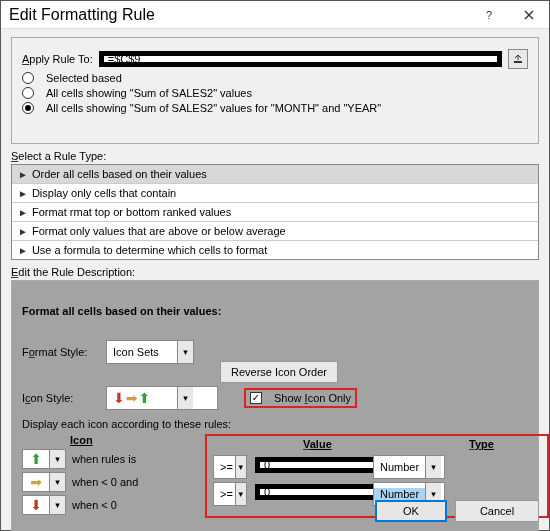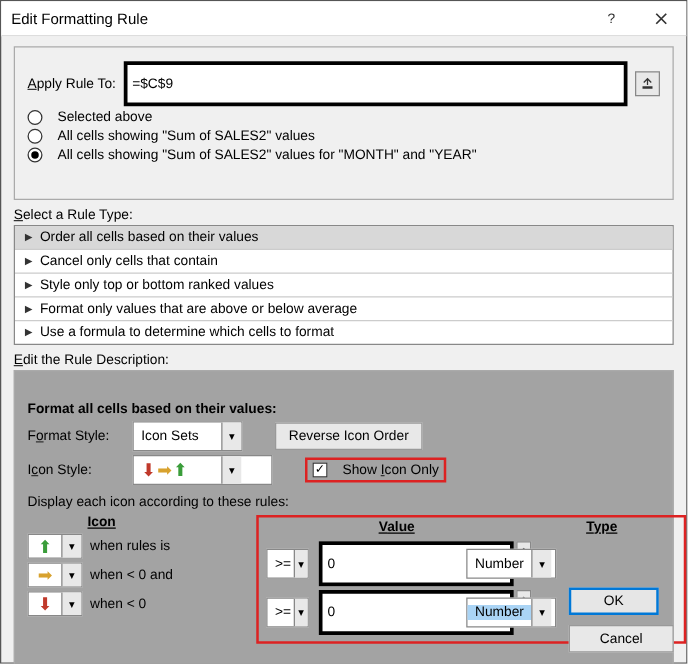--- a/index.html
+++ b/index.html
@@ -1,52 +1,52 @@
 <!DOCTYPE html>
 <html><head>
 <meta charset="utf-8">
 <style>
   * { box-sizing: border-box; font-family: "Segoe UI", Tahoma, sans-serif; font-size: 11px; }
   body { margin: 0; background: #fff; }
   .window { width: 550px; height: 531px; border: 1px solid #555; background: #f0f0f0; position: relative; }
   .titlebar { height: 28px; background: #fff; border-bottom: 1px solid #ddd; display: flex; align-items: center; padding: 0 0 0 8px; }
-  .title { flex: 1; font-size: 12px; color: #000; }
+  .title { flex: 1; font-size: 16px; color: #000; }
   .tb-btn { width: 40px; height: 28px; display: flex; align-items: center; justify-content: center; color: #333; }
   .content { padding: 8px 10px; }
   .group { border: 1px solid #aaa; padding: 8px 10px 26px 10px; margin-bottom: 6px; background: #f0f0f0; }
   .row { display: flex; align-items: center; gap: 6px; margin: 3px 0; }
   .label-u { text-decoration: underline; text-decoration-color: #333; }
-  input[type=text].field { border: 3px solid #000000; background: #fff; height: 36px; padding: 0 4px; }
+  input[type=text].field { border: 5px solid #000000; background: #fff; height: 16px; padding: 0 4px; }
   .ref-btn { width: 20px; height: 20px; border: 1px solid #888; background: #e8e8e8; display: flex; align-items: center; justify-content: center; }
   .radio, .check { width: 12px; height: 12px; border: 1px solid #333; border-radius: 50%; background: #fff; display: inline-flex; align-items: center; justify-content: center; margin-right: 6px; flex-shrink:0; }
   .radio .dot { width: 6px; height: 6px; border-radius: 50%; background: #000; }
   .check { border-radius: 0; }
   .check .mark { font-size: 10px; line-height: 1; color: #000; }
   .section-label { margin: 2px 0 2px 0; display: block; }
   .rule-list { border: 1px solid #888; background: #fff; }
   .rule-item { padding: 3px 6px; border-bottom: 1px solid #ccc; display: flex; align-items: center; gap: 4px; }
   .rule-item:last-child { border-bottom: none; }
   .rule-item.sel { background: #d8d8d8; }
   .arrow-g { font-size: 10px; color: #333; }
   .desc-group { border: 1px solid #aaa; padding: 24px 10px; background: #a3a3a3; }
   .bold { font-weight: 600; }
   .combo { display: inline-flex; border: 1px solid #888; background: #fff; height: 24px; align-items: center; }
   .combo .cval { padding: 0 6px; min-width: 70px; display:flex; align-items:center; gap:2px; }
   .combo .cbtn { width: 16px; height: 100%; border-left: 1px solid #888; background: #e8e8e8; display: flex; align-items: center; justify-content: center; font-size: 9px; }
-  .btn { border: 1px solid #999; background: #e8e8e8; padding: 2px 10px; height: 22px; display: inline-flex; align-items: center; }
+  .btn { border: 1px solid #999; background: #e8e8e8; padding: 2px 10px; height: 22px; display: inline-flex; align-items: center; margin-top: 40px; }
   .btn.primary { border: 2px solid #0078d7; background:#e6e6e6; }
   .red-box { border: 2px solid #d22; padding: 2px 4px; }
   .icon-arrow { font-size: 14px; line-height: 1; }
   .up { color: #3a9d3a; }
   .right-a { color: #d8a22e; }
   .down { color: #c0392b; }
   .icon-cell { border:1px solid #888; background:#fff; height:20px; display:inline-flex; align-items:center; }
   .icon-cell .ib { width:26px; display:flex; justify-content:center; }
   .icon-cell .cbtn { width:16px; height:100%; border-left:1px solid #888; background:#e8e8e8; display:flex; align-items:center; justify-content:center; font-size:9px;}
-  .footer { position:absolute; bottom:8px; right:10px; display:flex; gap:8px;flex-direction:column; }
+  .footer { position:absolute; bottom:8px; right:10px; display:flex; gap:8px; }
   .hdr { text-decoration: underline; font-weight:600;margin-left:48px; }
   .val-col { width:110px; }
   .type-col { width:72px; }
   .op-col { width:34px; }
   .number-sel { background:#aad4f5; }
   .ruleicons { display:inline-flex; gap:1px;}
 </style>
 </head>
 <body>
 
@@ -69,21 +69,21 @@
         <input type="text" class="field" style="flex: 1 1 0%;" value="=$C$9">
         <div class="ref-btn">
           <svg width="10" height="10">
               <path d="M5 1 L5 6 M2 4 L5 1 L8 4" stroke="#333" fill="none"></path>
               <rect x="1" y="7" width="8" height="2" fill="#333"></rect>
             </svg>
         </div>
       </div>
       <div class="row">
         <span class="radio"></span>
-        <span>Selected above</span>
+        <span>Selected based</span>
       </div>
       <div class="row">
         <span class="radio"></span>
         <span>All cells showing "Sum of SALES2" values</span>
       </div>
       <div class="row">
         <span class="radio">
             <span class="dot"></span>
           </span>
         <span>All cells showing "Sum of SALES2" values for "MONTH" and "YEAR"</span>
@@ -91,25 +91,25 @@
     </div>
 
     <span class="section-label"><span class="label-u">S</span>elect a Rule Type:</span>
     <div class="rule-list">
       <div class="rule-item sel">
           <span class="arrow-g">►</span>
           <span>Order all cells based on their values</span>
         </div>
       <div class="rule-item">
           <span class="arrow-g">►</span>
-          <span>Cancel only cells that contain</span>
-        </div>
-      <div class="rule-item">
-          <span class="arrow-g">►</span>
-          <span>Style only top or bottom ranked values</span>
+          <span>Display only cells that contain</span>
+        </div>
+      <div class="rule-item">
+          <span class="arrow-g">►</span>
+          <span>Format rmat top or bottom ranked values</span>
         </div>
       <div class="rule-item">
           <span class="arrow-g">►</span>
           <span>Format only values that are above or below average</span>
         </div>
       <div class="rule-item">
           <span class="arrow-g">►</span>
           <span>Use a formula to determine which cells to format</span>
         </div>
     </div>

